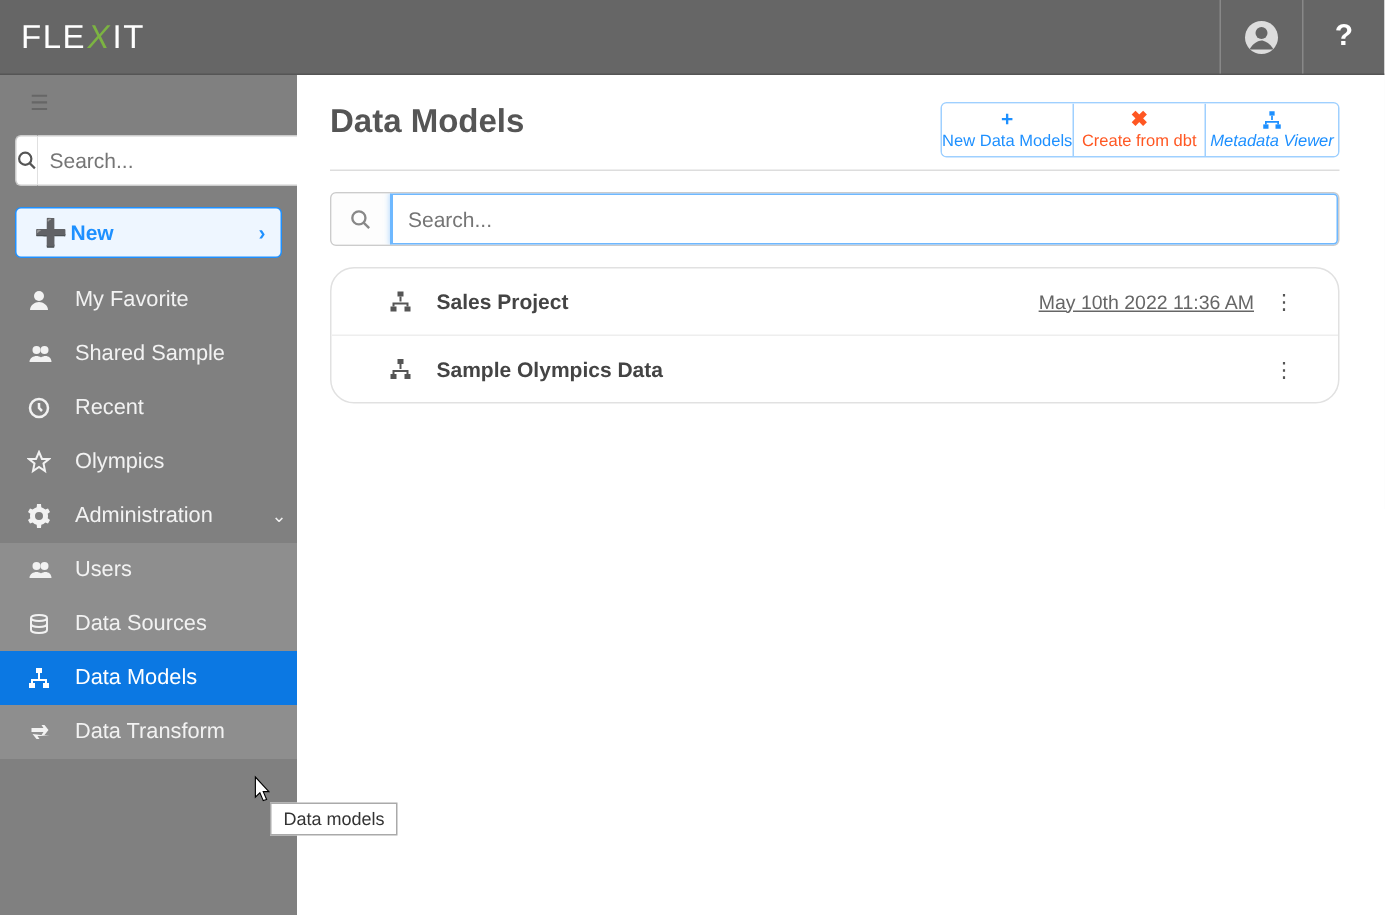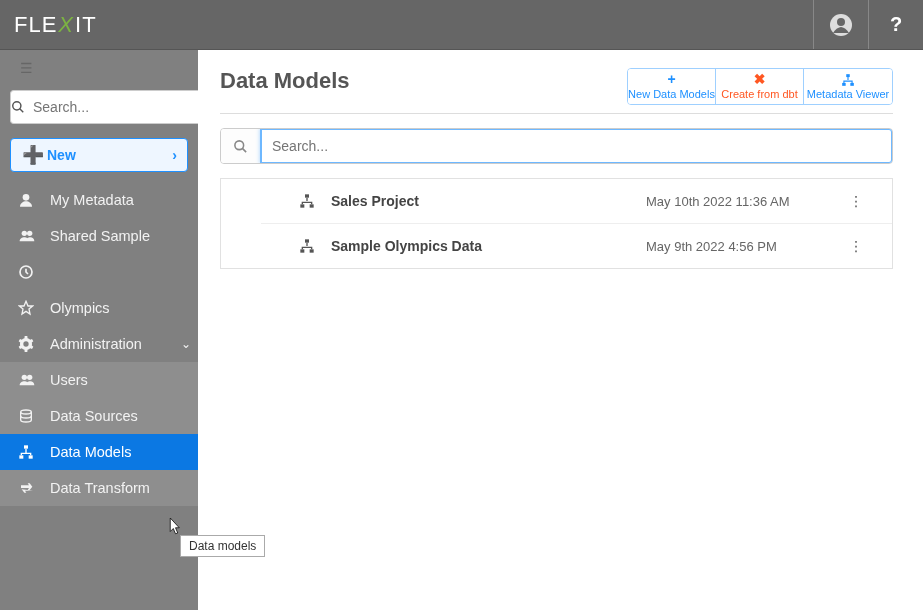--- a/index.html
+++ b/index.html
@@ -85,46 +85,46 @@
   .action-group {
     margin-left:auto; display:flex; border:1px solid #9fd0ff; border-radius:4px;
     overflow:hidden;
   }
   .action-btn {
     width:88px; display:flex; flex-direction:column; align-items:center;
     justify-content:center; padding:3px 0 4px 0; color:#1e90ff; font-size:11px;
     border-right:1px solid #9fd0ff; cursor:pointer; background:#fff;
     line-height:1.1;
   }
-  .action-btn:last-child { border-right:none; }
+  .action-btn:last-child { border-right:none;font-style:italic; }
   .action-btn.dbt { color:#ff5722; }
   .action-btn .aic { font-size:14px; height:16px; display:flex; align-items:center; }
   .divider { height:1px; background:#ddd; margin:8px 0 14px 0; }
   .list-search {
     display:flex; border:1px solid #ccc; border-radius:4px; overflow:hidden;
     margin-bottom:14px;
   }
   .list-search .sbtn {
     width:40px; display:flex; align-items:center; justify-content:center;
     color:#888; border-right:1px solid #ccc; background:#fdfdfd;
   }
   .list-search input {
     flex:1; border:2px solid #6eb8ff; border-radius:0 4px 4px 0; margin:-1px;
     font-size:14px; color:#888; padding:8px 10px; outline:none;
     box-shadow: 0 0 4px rgba(110,184,255,0.6);
   }
-  .model-list { border:1px solid #e1e1e1; border-radius:0; overflow:hidden;padding-left:40px; }
+  .model-list { border:1px solid #e1e1e1; border-radius:16px; overflow:hidden; }
   .model-row {
     display:flex; align-items:center; padding:14px 16px 14px 38px;
     border-bottom:1px solid #eee; cursor:pointer;
   }
   .model-row:last-child { border-bottom:none; }
   .model-row .ricn { width:32px; color:#555; font-size:14px; text-align:center; }
   .model-row .rname { font-weight:700; color:#444; flex:1; }
-  .model-row .rts { color:#666; font-size:13px; width:190px; text-align:left; }
+  .model-row .rts { color:#666; font-size:13px; width:190px; text-align:right;text-decoration:underline; }
   .model-row .rmenu { width:40px; text-align:center; color:#555; cursor:pointer; }
   svg { display:block; }
 </style>
 </head>
 <body>
 
 <div class="topbar">
   <div class="logo">
     <div class="logo-text">
       <span>FLE</span>
@@ -165,39 +165,40 @@
     <span class="chev">›</span>
   </div>
 
   <div class="nav-item">
     <span class="icn">
         <svg width="16" height="16" viewBox="0 0 24 24" fill="#f2f2f2">
           <circle cx="12" cy="8" r="5"></circle>
           <path d="M3 22c0-5 5-8 9-8s9 3 9 8"></path>
         </svg>
       </span>
-    <span class="lbl">My Metadata</span>
+    <span class="lbl">My Favorite</span>
   </div>
   <div class="nav-item">
     <span class="icn">
         <svg width="18" height="16" viewBox="0 0 24 24" fill="#f2f2f2">
           <circle cx="8" cy="8" r="4"></circle>
           <circle cx="16" cy="8" r="4"></circle>
           <path d="M1 20c0-4 4-6 7-6s7 2 7 6M10 20c0-4 4-6 7-6s6 2 6 6"></path>
         </svg>
       </span>
     <span class="lbl">Shared Sample</span>
   </div>
   <div class="nav-item">
     <span class="icn">
         <svg width="16" height="16" viewBox="0 0 24 24" fill="none" stroke="#f2f2f2" stroke-width="2.5">
           <circle cx="12" cy="12" r="9"></circle>
           <path d="M12 7v5l3 3"></path>
         </svg>
       </span>
+    <span class="lbl">Recent</span>
   </div>
   <div class="nav-item">
     <span class="icn">
         <svg width="16" height="16" viewBox="0 0 24 24" fill="none" stroke="#f2f2f2" stroke-width="2">
           <path d="M12 2l3 7h7l-5.5 4.5L18 21l-6-4-6 4 1.5-7.5L2 9h7z"></path>
         </svg>
       </span>
     <span class="lbl">Olympics</span>
   </div>
   <div class="nav-item">
@@ -312,17 +313,16 @@
     <div class="model-row">
       <span class="ricn">
           <svg width="16" height="16" viewBox="0 0 24 24" fill="#555">
             <rect x="9" y="2" width="6" height="5"></rect>
             <rect x="2" y="17" width="6" height="5"></rect>
             <rect x="16" y="17" width="6" height="5"></rect>
             <path d="M12 7v5M5 17v-3h14v3" stroke="#555" stroke-width="2" fill="none"></path>
           </svg>
         </span>
       <span class="rname">Sample Olympics Data</span>
-      <span class="rts">May 9th 2022 4:56 PM</span>
       <span class="rmenu">⋮</span>
     </div>
   </div>
 </div>
 
 </body></html>

